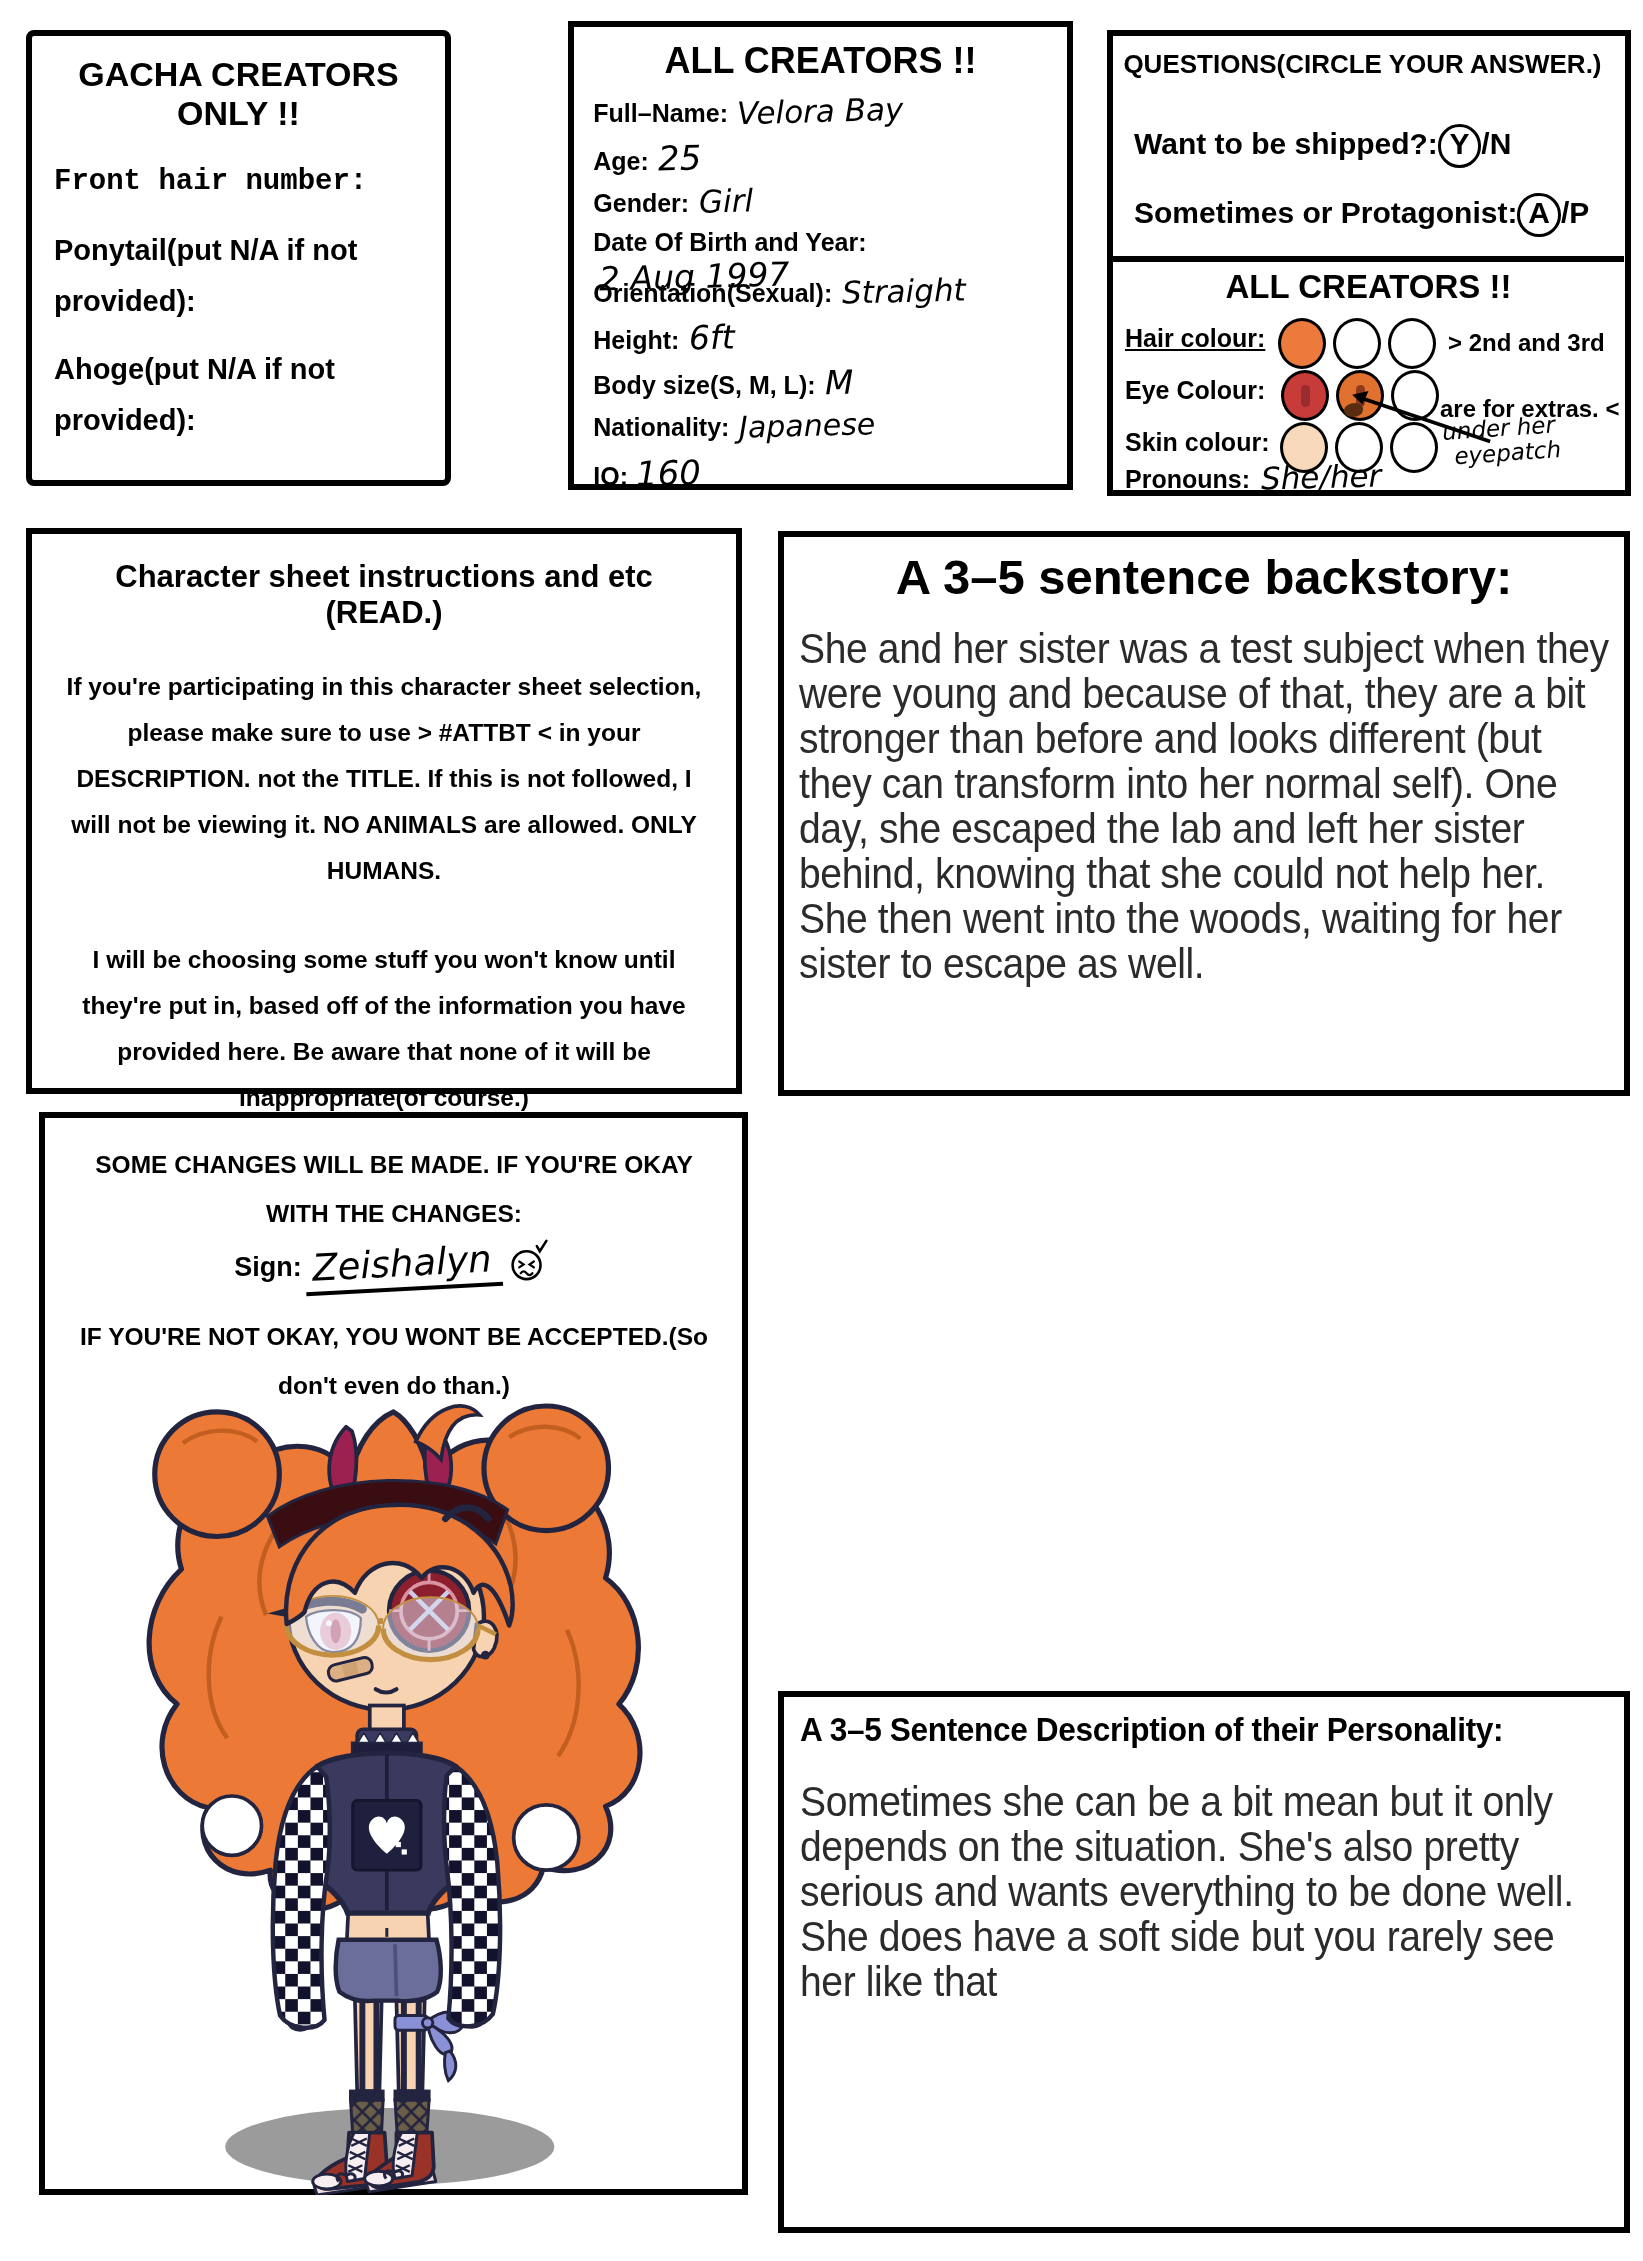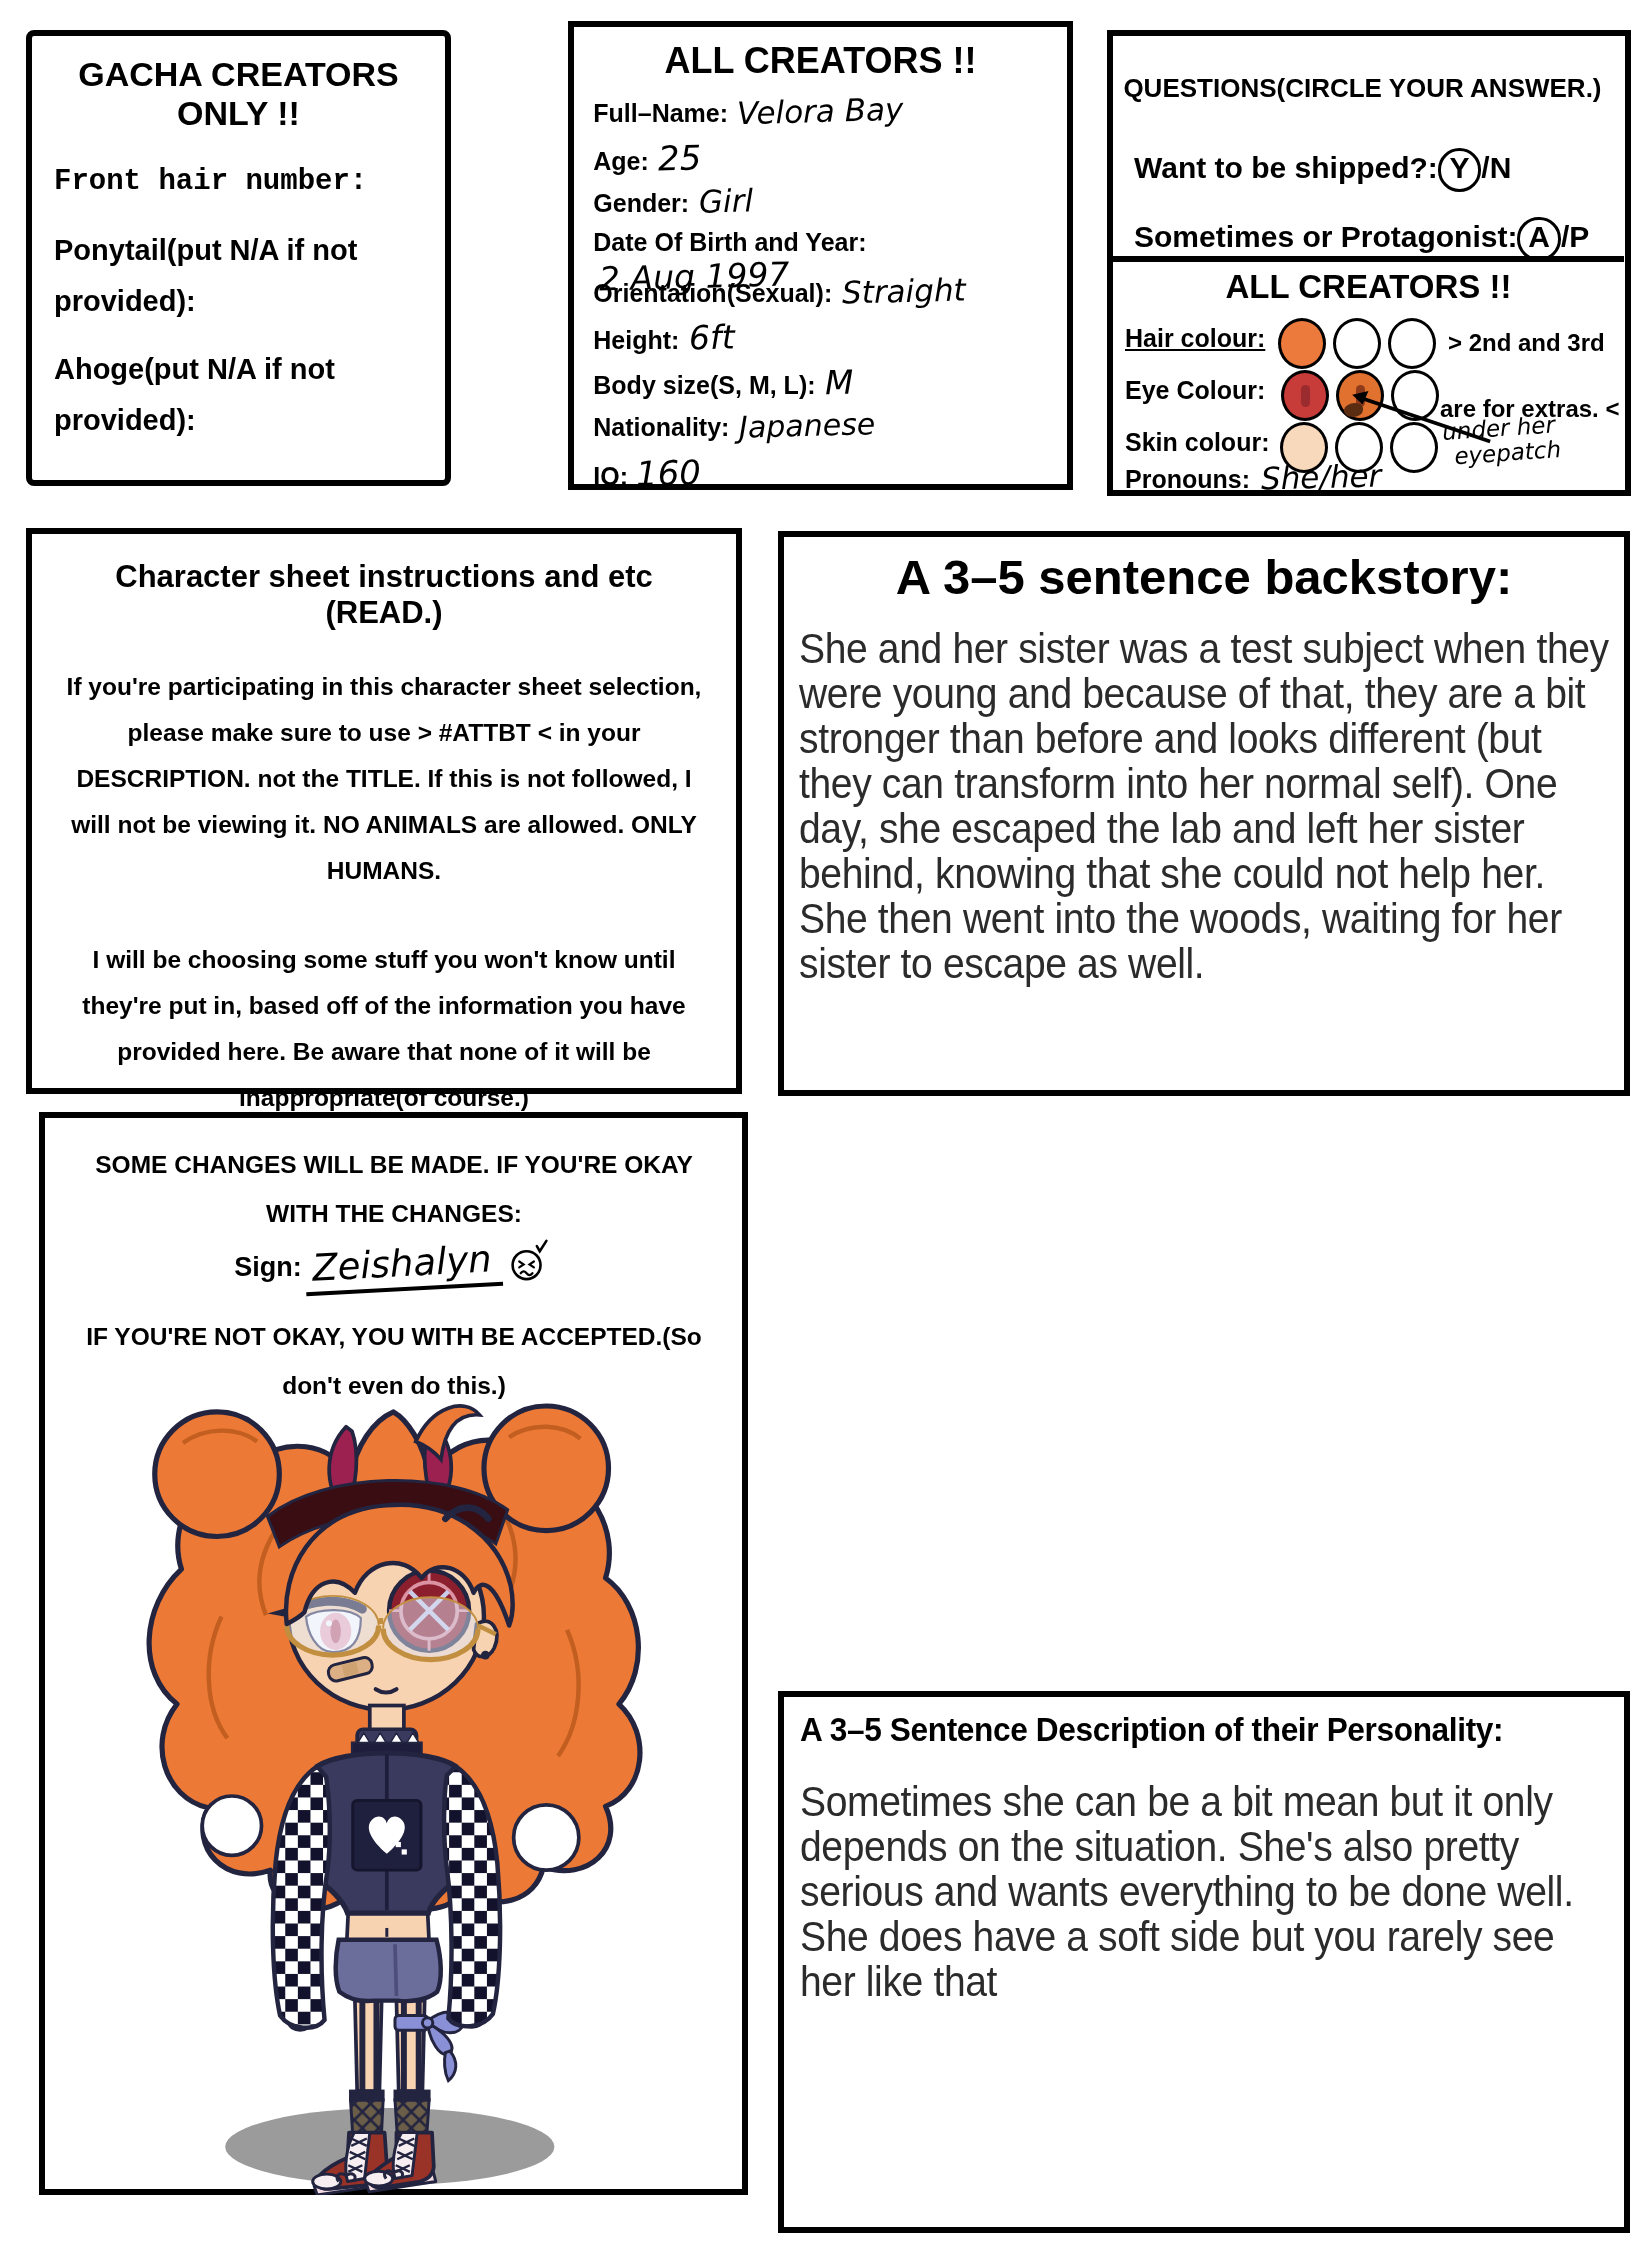--- a/index.html
+++ b/index.html
@@ -66,21 +66,21 @@
       <span class="hand" style="font-size:30px;margin-left:6px;">Japanese</span>
     </div>
     <div style="height:45px;">
       <span class="lbl" style="font-size:25px;">IQ:</span>
       <span class="hand" style="font-size:34px;margin-left:4.5px;">160</span>
     </div>
   </div>
 
   <div class="box" style="left:1107px;top:30px;width:524px;height:466px;">
 
-    <div class="abs" style="left:0;top:0;width:511px;height:223px;margin-top:24px;">
+    <div class="abs" style="left:0;top:0;width:511px;height:223px;">
       <div class="abs lbl" style="left:10.4px;top:13.4px;font-size:26px;">QUESTIONS(CIRCLE YOUR ANSWER.)</div>
       <div class="abs" style="left:21px;top:88px;font-size:30px;font-weight:700;">
         <span>Want to be shipped?:</span><span class="circle-ans">Y</span><span>/N</span>
       </div>
       <div class="abs" style="left:21px;top:157px;font-size:30px;font-weight:700;">
         <span>Sometimes or Protagonist:</span><span class="circle-ans">A</span><span>/P</span>
       </div>
     </div>
     <div class="abs" style="left:0;top:220px;width:511px;height:6px;background:#000;"></div>
 
@@ -142,21 +142,21 @@
       <span class="lbl" style="font-size:27px;">Sign:</span>
       <span class="hand" style="font-size:37px;border-bottom:4.5px solid #000;padding:0 10.4px 1.5px 7.4px;transform:rotate(-3deg);">Zeishalyn</span>
       <svg width="47" height="52" viewBox="0 0 64 70" style="vertical-align:-10.4px;">
         <path d="M 42,16 l 4,7 l 9,-14" stroke="#000" stroke-width="3.5" fill="none" stroke-linecap="round"></path>
         <circle cx="28" cy="42" r="19" fill="none" stroke="#000" stroke-width="3.5"></circle>
         <path d="M 18,37 l 6,4 l -6,4" stroke="#000" stroke-width="3" fill="none" stroke-linecap="round"></path>
         <path d="M 38,37 l -6,4 l 6,4" stroke="#000" stroke-width="3" fill="none" stroke-linecap="round"></path>
         <path d="M 20,53 q 4,-5 8,0 q 4,5 8,0" stroke="#000" stroke-width="3" fill="none" stroke-linecap="round"></path>
       </svg>
     </div>
-    <div class="abs ttl" style="left:30px;top:194px;width:638px;font-size:24.5px;line-height:49px;">IF YOU'RE NOT OKAY, YOU WITH BE ACCEPTED.(So don't even do this.)</div>
+    <div class="abs ttl" style="left:30px;top:194px;width:638px;font-size:24.5px;line-height:49px;">IF YOU'RE NOT OKAY, YOU WONT BE ACCEPTED.(So don't even do than.)</div>
 
     <svg class="abs" style="left:89px;top:276px;" width="519" height="801" viewBox="0 0 700 1080">
       <defs>
         <pattern id="chk" width="34" height="34" patternUnits="userSpaceOnUse">
           <rect width="34" height="34" fill="#ffffff"></rect>
           <rect width="17" height="17" fill="#12122C"></rect>
           <rect x="17" y="17" width="17" height="17" fill="#12122C"></rect>
         </pattern>
         <pattern id="net" width="22" height="22" patternUnits="userSpaceOnUse">
           <path d="M0,22 L22,0 M0,0 L22,22" stroke="#232440" stroke-width="3.5" fill="none"></path>

